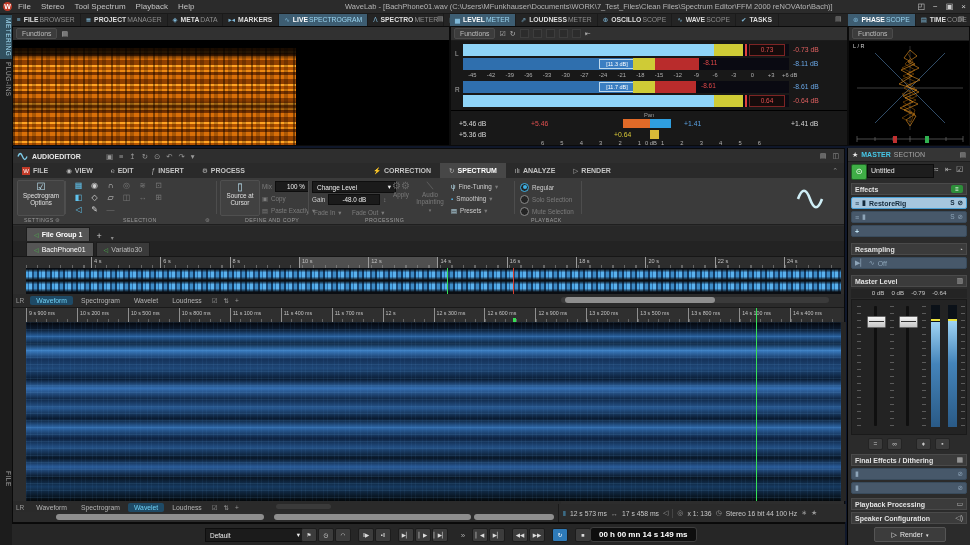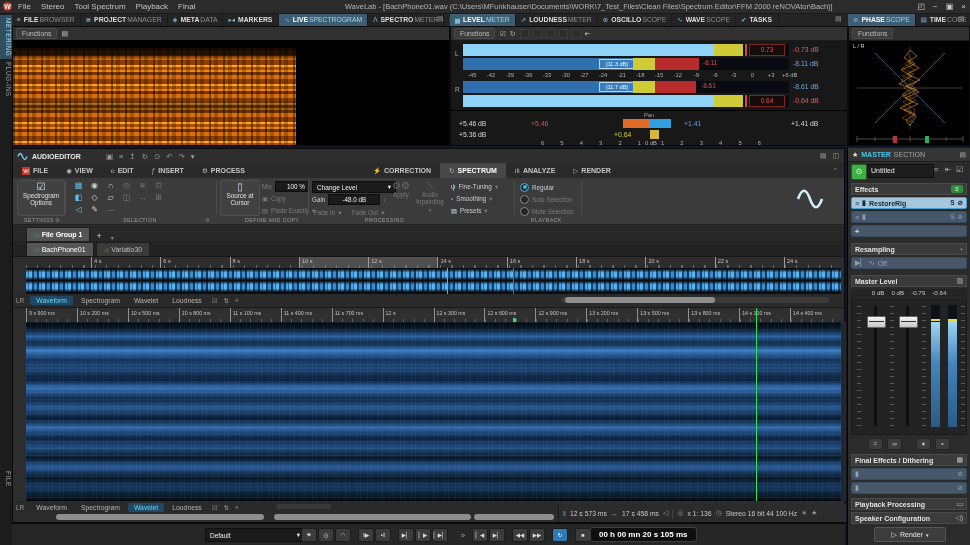--- a/index.html
+++ b/index.html
@@ -192,21 +192,21 @@
 <div class="screen">
 
   <div class="menubar">
     <div class="logo">W</div>
     <div style="display:flex">
 
     <span class="menuitem">File</span>
         <span class="menuitem">Stereo</span>
         <span class="menuitem">Tool Spectrum</span>
         <span class="menuitem">Playback</span>
-        <span class="menuitem">Final</span>
+        <span class="menuitem">Help</span>
       </div>
     <div class="wintitle">WaveLab - [BachPhone01.wav (C:\Users\MFunkhauser\Documents\WORK\7_Test_Files\Clean Files\Spectrum Editor\FFM 2000 reNOVAtor\Bach)]</div>
     <div class="winctl">
 
     <span>◰</span>
         <span>−</span>
         <span>▣</span>
         <span>×</span>
       </div>
   </div>
@@ -802,21 +802,21 @@
         <div class="tbtn plain gap">»</div>
         <div class="tbtn">▏◀</div>
         <div class="tbtn">▶▏</div>
         <div class="tbtn gap">◀◀</div>
         <div class="tbtn">▶▶</div>
         <div class="tbtn loop gap">↻</div>
         <div class="tbtn gap">■</div>
         <div class="tbtn play gap">▶</div>
         <div class="tbtn gap">●</div>
       </div>
-    <div class="timebox">00 h 00 mn 20 s 105 ms</div>
+    <div class="timebox">00 h 00 mn 14 s 149 ms</div>
   </div>
 
   <div class="master">
     <div class="mshead">
       <span style="color:#e8e8e8">★</span>
       <b>MASTER</b>
         <span class="wk">SECTION</span>
       <span style="margin-left:auto;color:#9a9a9a">▤</span>
     </div>
 

